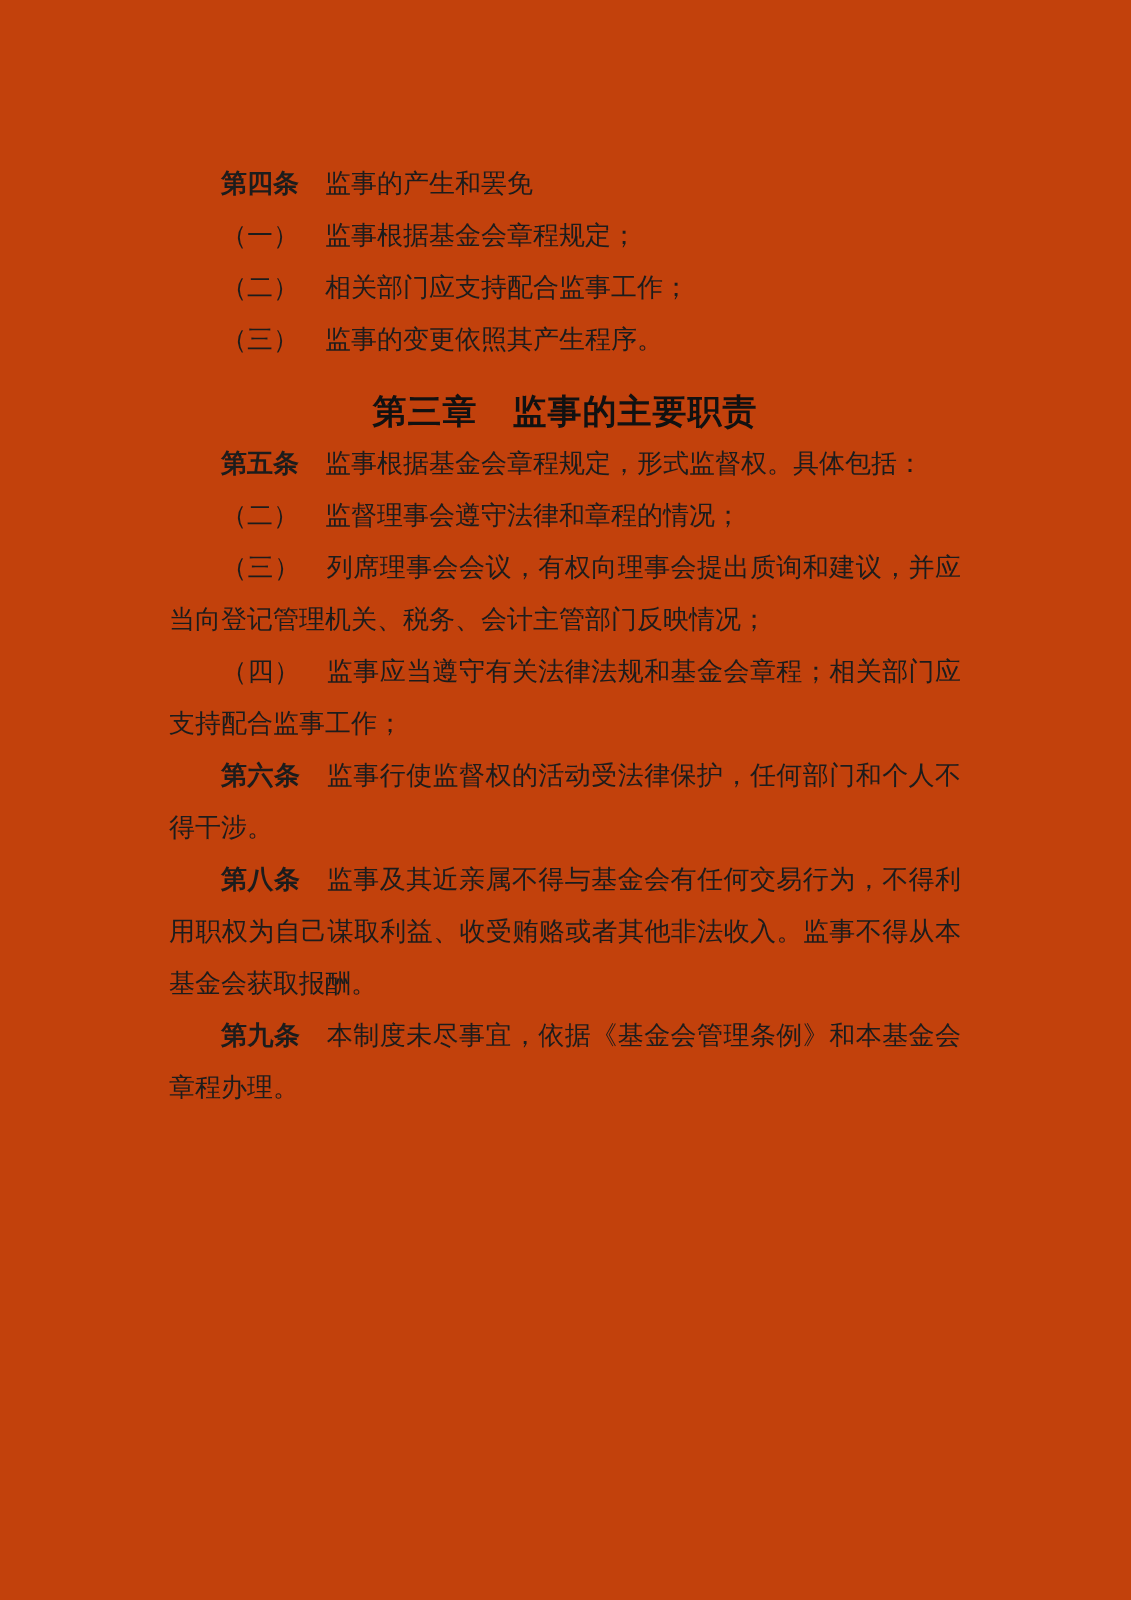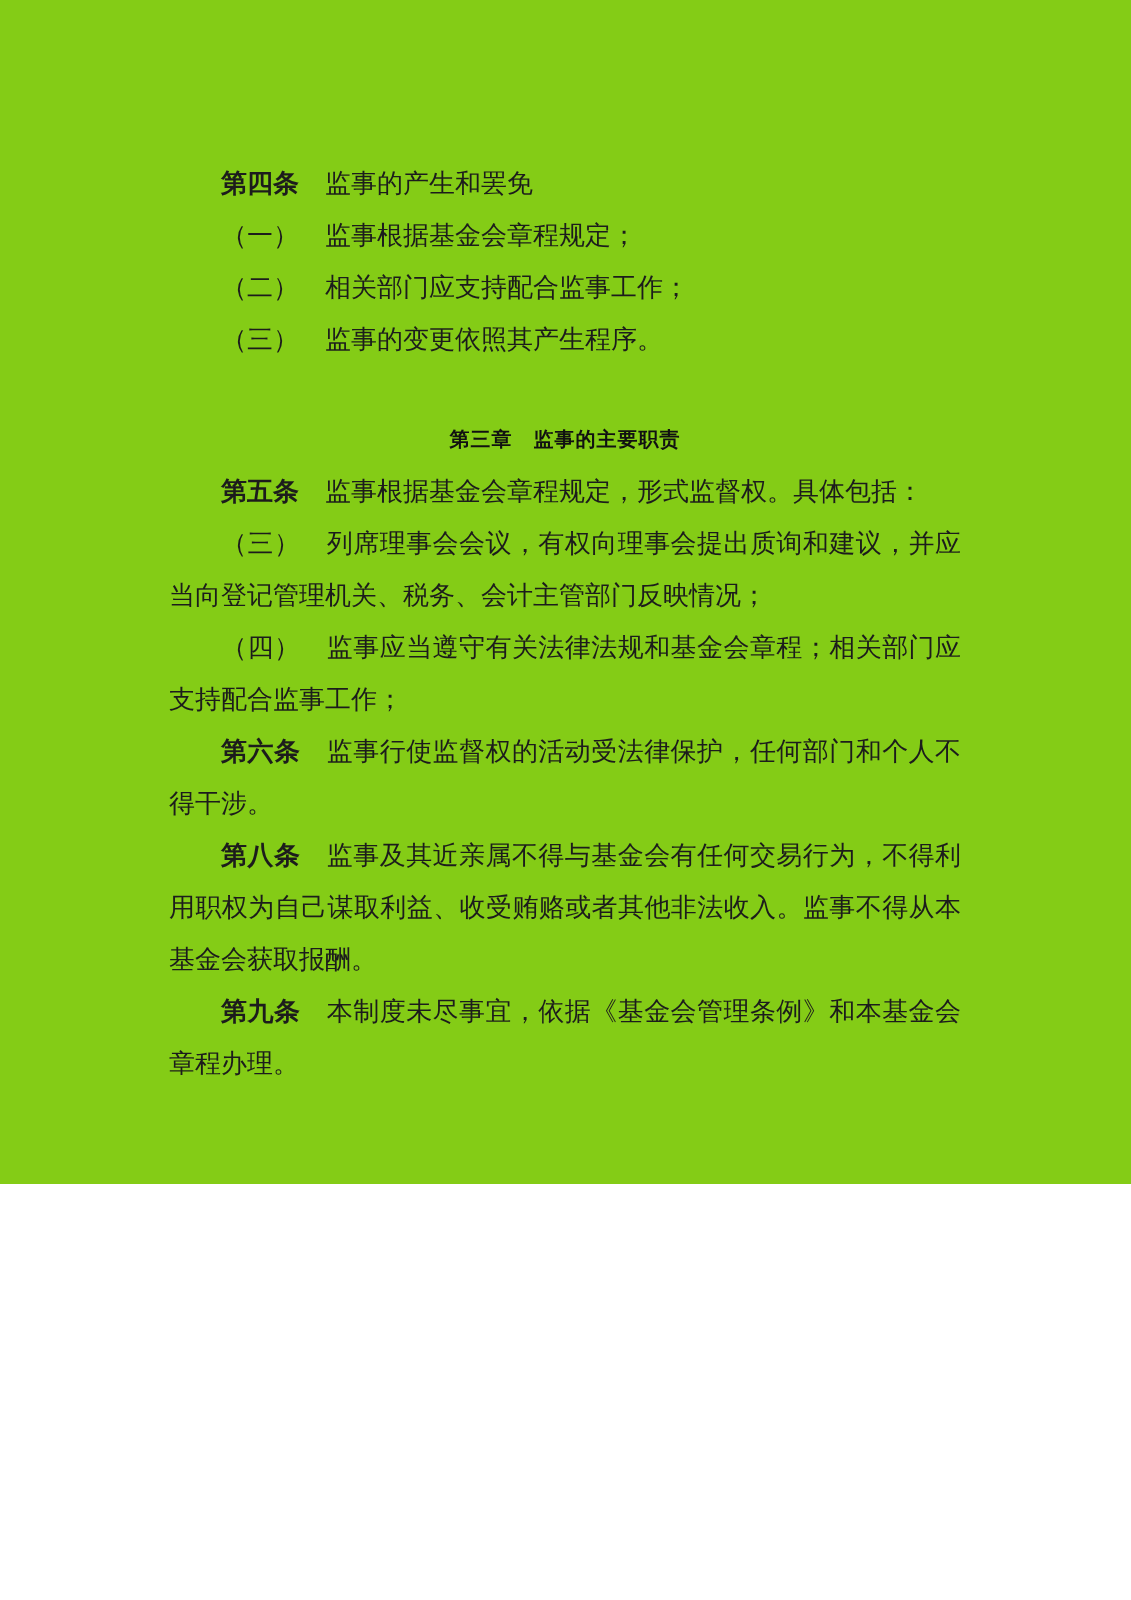--- a/index.html
+++ b/index.html
@@ -3,22 +3,22 @@
 <meta charset="utf-8">
 <style>
   html, body {
     margin: 0;
     padding: 0;
     background: #ffffff;
   }
   .page {
     position: relative;
     width: 1131px;
-    height: 1184px;
-    background: #84cc16;
+    height: 1600px;
+    background: #c2410c;
     overflow: hidden;
   }
   .content {
     position: absolute;
     left: 169px;
     top: 157px;
     width: 792px;
     font-family: "DejaVu Serif", "Liberation Serif", serif;
     font-size: 26px;
     line-height: 52px;
@@ -26,44 +26,45 @@
     text-align: justify;
   }
   .para {
     margin: 0;
     text-indent: 2em;
   }
   .article-number {
     font-weight: bold;
   }
   .chapter {
-    margin: 48px 0 0 0;
+    margin: 20px 0 0 0;
     text-indent: 0;
     text-align: center;
     font-family: "DejaVu Sans", "Liberation Sans", sans-serif;
     font-weight: bold;
-    font-size: 20px;
+    font-size: 34px;
     line-height: 52px;
     color: #111111;
     letter-spacing: 1px;
   }
   .chapter-loose {
     margin-top: 80px;
   }
 </style>
 </head>
 <body>
 
 <div class="page">
   <div class="content" id="doc">
       <p class="para"><span class="article-number">第四条</span>　<span>监事的产生和罢免</span></p>
       <p class="para"><span>（一）</span>　<span>监事根据基金会章程规定；</span></p>
       <p class="para"><span>（二）</span>　<span>相关部门应支持配合监事工作；</span></p>
       <p class="para"><span>（三）</span>　<span>监事的变更依照其产生程序。</span></p>
       <h2 class="chapter"><span>第三章</span>　<span>监事的主要职责</span></h2>
       <p class="para"><span class="article-number">第五条</span>　<span>监事根据基金会章程规定，形式监督权。具体包括：</span></p>
+      <p class="para"><span>（二）</span>　<span>监督理事会遵守法律和章程的情况；</span></p>
       <p class="para"><span>（三）</span>　<span>列席理事会会议，有权向理事会提出质询和建议，并应当向登记管理机关、税务、会计主管部门反映情况；</span></p>
       <p class="para"><span>（四）</span>　<span>监事应当遵守有关法律法规和基金会章程；相关部门应支持配合监事工作；</span></p>
       <p class="para"><span class="article-number">第六条</span>　<span>监事行使监督权的活动受法律保护，任何部门和个人不得干涉。</span></p>
       <p class="para"><span class="article-number">第八条</span>　<span>监事及其近亲属不得与基金会有任何交易行为，不得利用职权为自己谋取利益、收受贿赂或者其他非法收入。监事不得从本基金会获取报酬。</span></p>
       <p class="para"><span class="article-number">第九条</span>　<span>本制度未尽事宜，依据《基金会管理条例》和本基金会章程办理。</span></p>
     </div>
 </div>
 
 </body></html>

